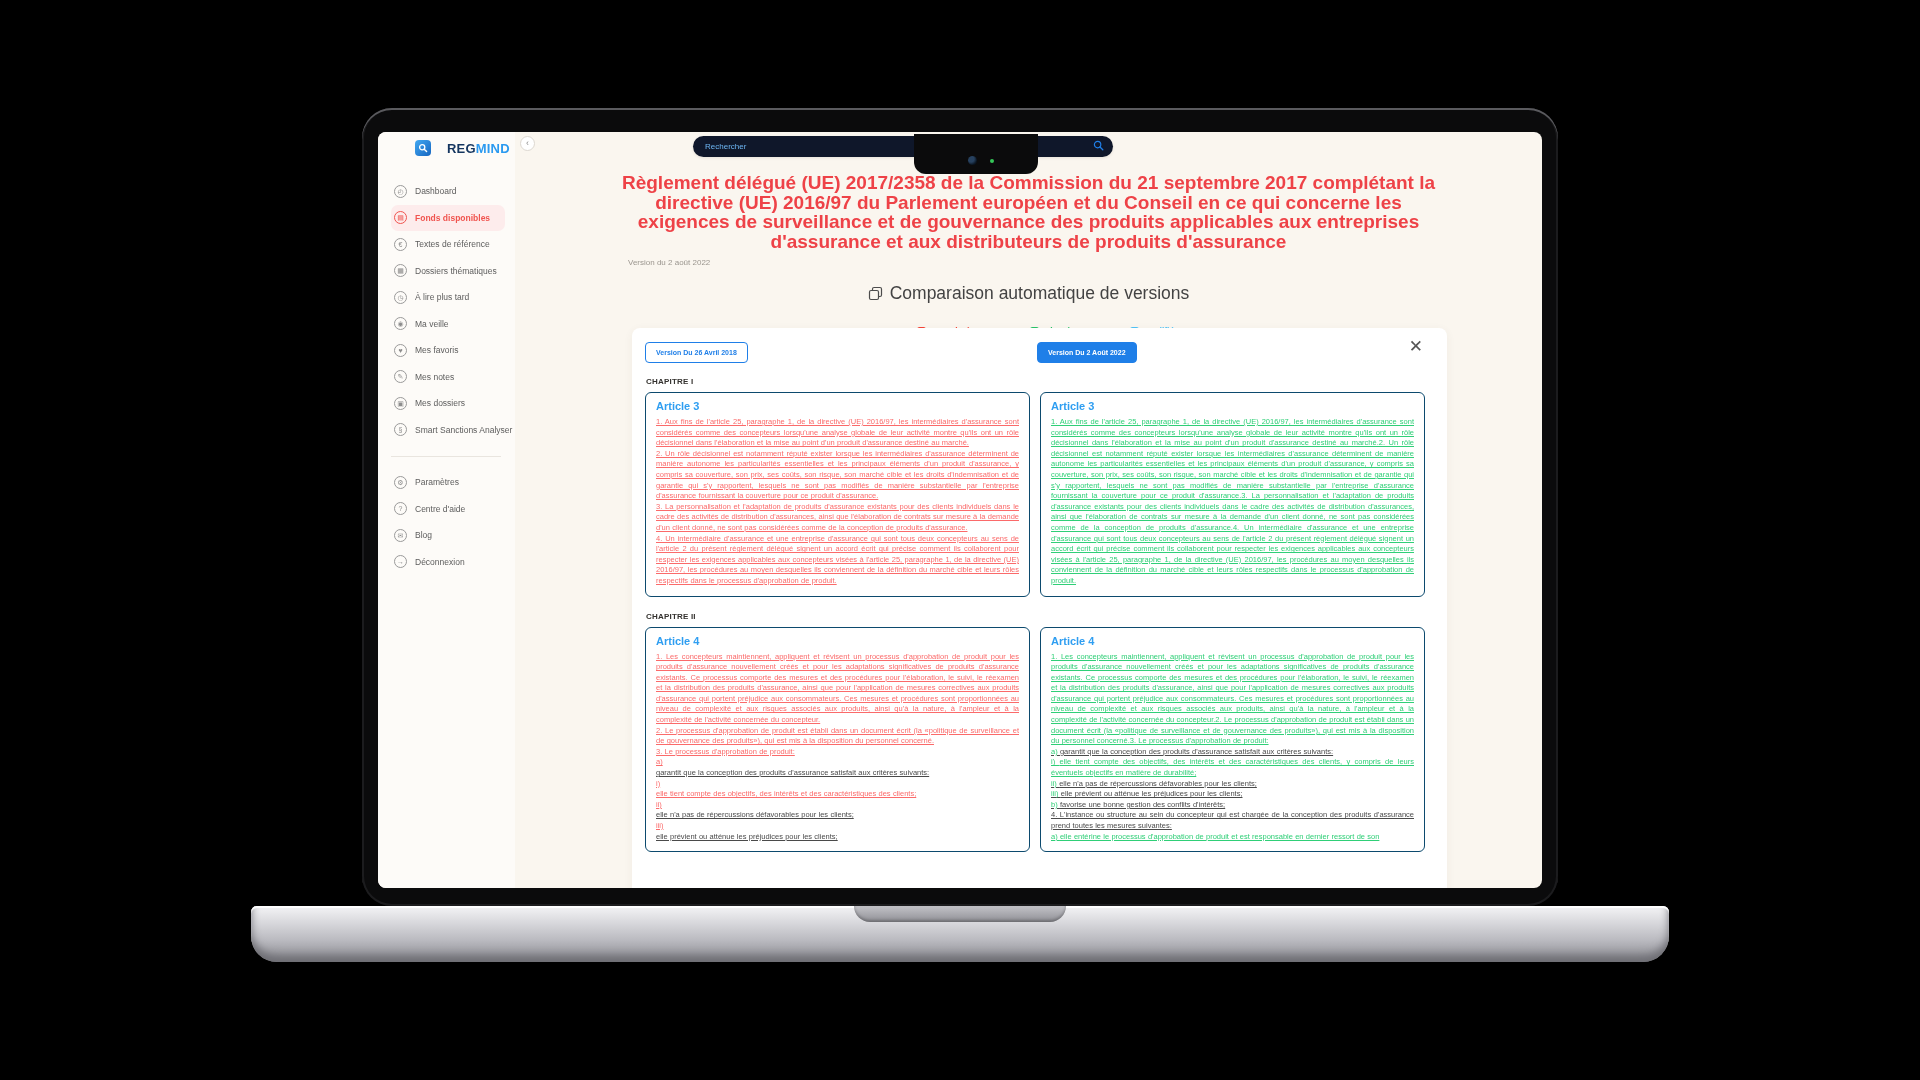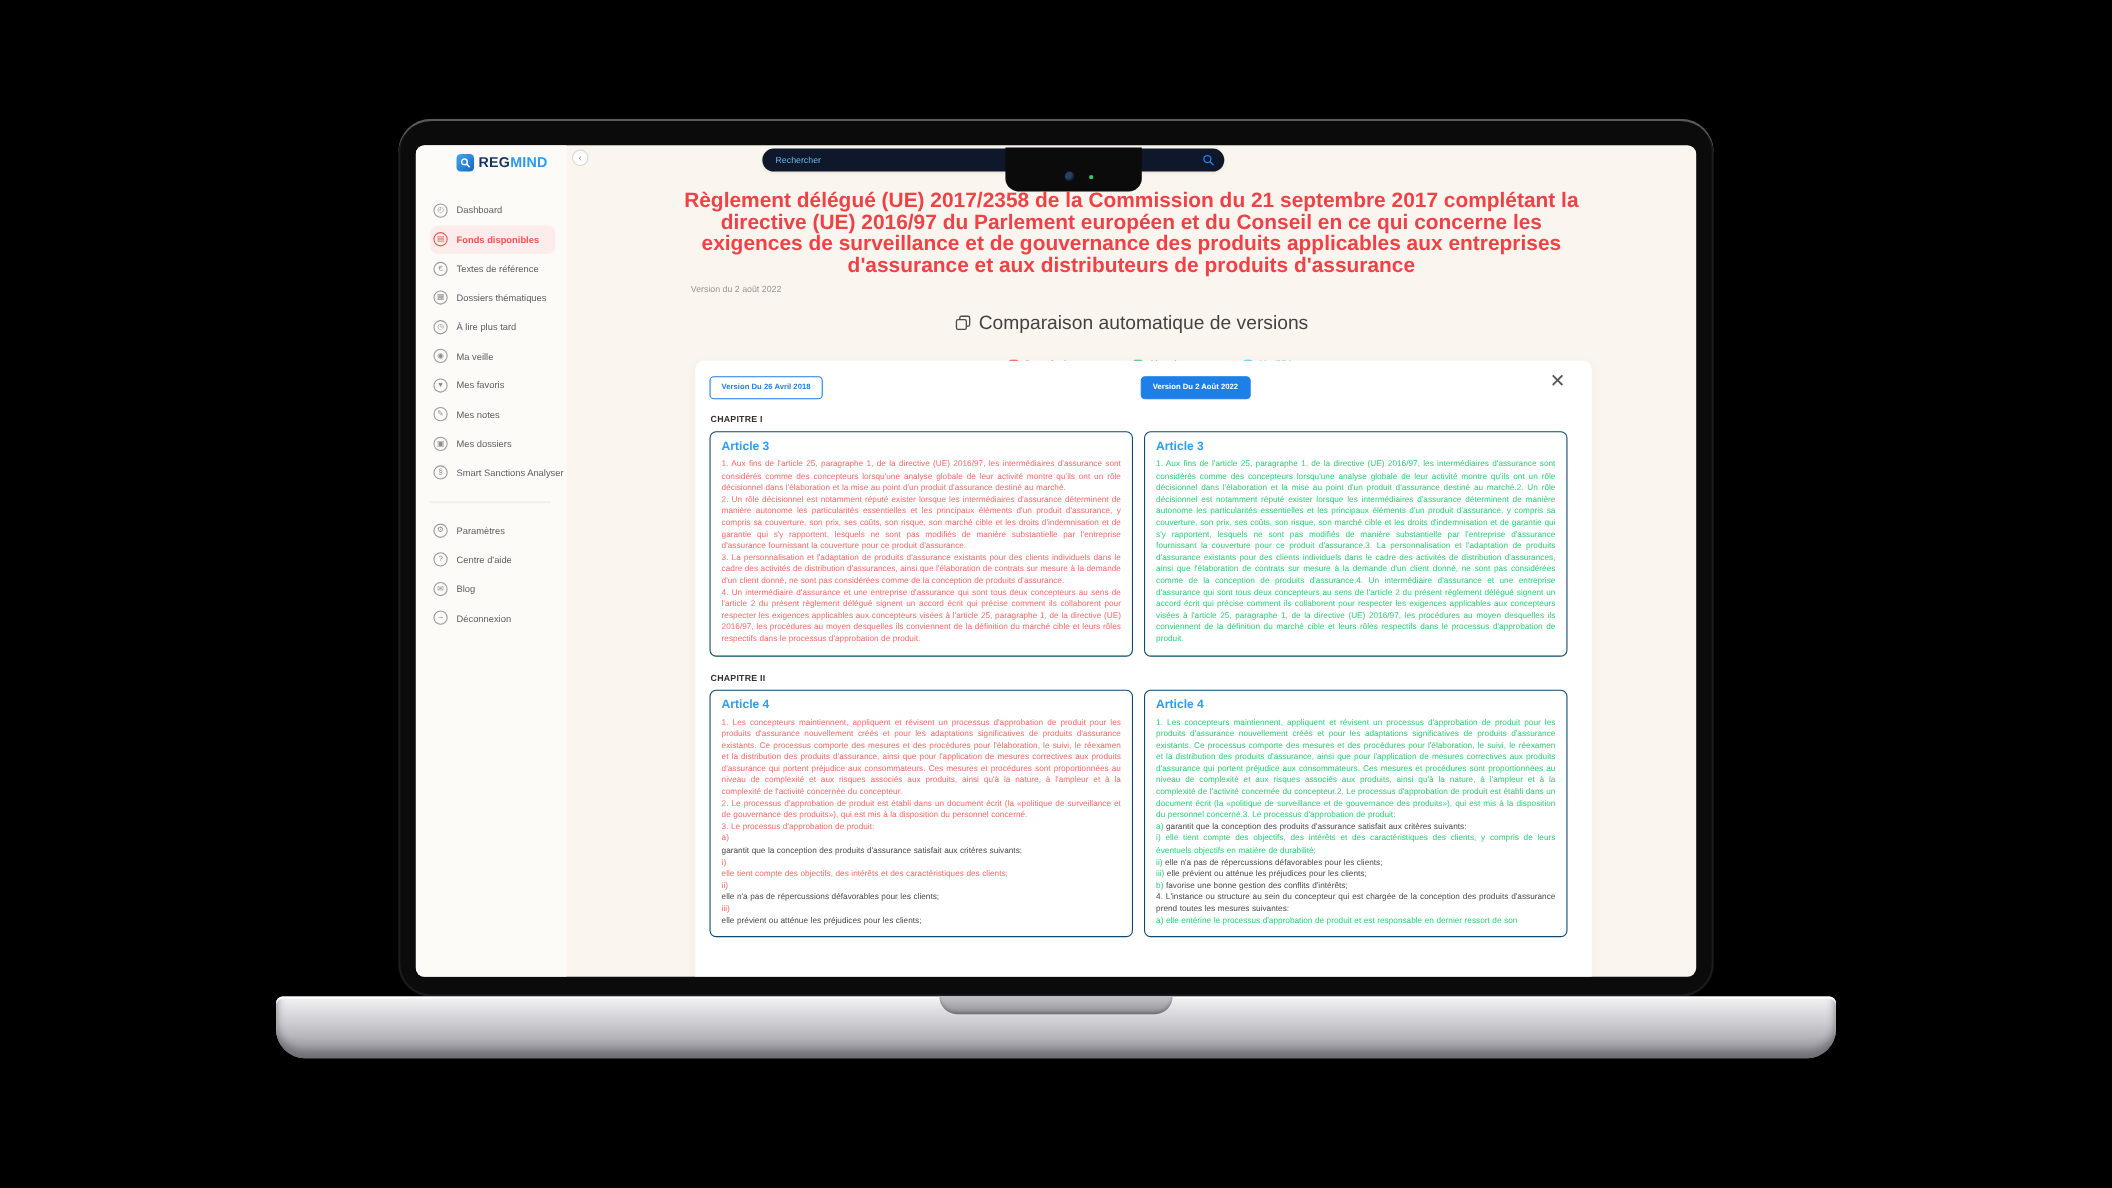--- a/index.html
+++ b/index.html
@@ -19,21 +19,21 @@
   .cam-led{position:absolute;left:76px;top:25px;width:4px;height:4px;border-radius:50%;background:#35c759;}
   .base{position:absolute;left:251px;top:906px;width:1418px;height:56px;
     background:linear-gradient(#f4f4f6 0%, #d8d8dc 30%, #b9b9bf 62%, #87878d 100%);
     border-radius:6px 6px 26px 26px;box-shadow:inset 0 2px 1px #ffffff, inset 0 -6px 8px #6e6e74;}
   .base-notch{position:absolute;left:50%;transform:translateX(-50%);top:0;width:212px;height:16px;
     background:linear-gradient(#c3c3c8,#8f8f95);border-radius:0 0 16px 16px;
     box-shadow:inset 0 -2px 3px rgba(0,0,0,.25);}
 
   
   .sidebar{width:137px;min-width:137px;height:100%;background:#fdfbf8;padding:8px 0 0 13px;position:relative;}
-  .logo{display:flex;align-items:flex-start;gap:4px;margin-bottom:22px;padding-left:24px;}
+  .logo{display:flex;align-items:center;gap:16px;margin-bottom:22px;padding-left:24px;}
   .logo-badge{width:16px;height:16px;border-radius:4px;background:linear-gradient(135deg,#43a9f2,#1565c0);
     display:flex;align-items:center;justify-content:center;}
   .logo-text{font-size:13px;font-weight:800;letter-spacing:.2px;}
   .logo-text .p1{color:#14355f;} .logo-text .p2{color:#2b9af0;}
   .nav-item{display:flex;align-items:center;gap:8px;height:26.5px;cursor:pointer;
     padding-left:3px;margin-right:10px;border-radius:7px;}
   .nav-ico{width:13px;height:13px;min-width:13px;border:1px solid #9a9a9a;border-radius:50%;
     color:#8d8d8d;display:flex;align-items:center;justify-content:center;font-size:7px;line-height:1;}
   .nav-label{font-size:8.5px;color:#5d5d5d;white-space:nowrap;}
   .nav-item.active{background:#fdecec;}
@@ -71,21 +71,21 @@
   .version-row{position:relative;height:21px;margin-bottom:14px;}
   .version-btn{position:absolute;top:0;height:21px;padding:0 10px;border-radius:4px;
     font-size:7px;font-weight:700;line-height:19px;cursor:pointer;white-space:nowrap;}
   .version-btn.outline{left:0;background:#fff;border:1px solid #1f7fe8;color:#1f7fe8;}
   .version-btn.solid{left:392px;background:#1f7fe8;border:1px solid #1f7fe8;color:#fff;}
 
   .chapter-label{font-size:8px;font-weight:700;color:#33312e;letter-spacing:.2px;margin:0 0 6px 1px;}
   .chapter-row{display:flex;gap:10px;align-items:stretch;margin-bottom:15px;}
   .article-box{width:385px;border:1px solid #0c4a6e;border-radius:6px;padding:7px 10px 9px;background:#fff;}
   .article-title{font-size:11px;font-weight:700;color:#2f9ef1;margin-bottom:5px;}
-  .seg{font-size:7.5px;line-height:10.6px;text-align:justify;word-spacing:.2px;}
+  .seg{font-size:7.5px;line-height:10.6px;text-align:justify;word-spacing:.2px;text-decoration:underline;}
   .tone-removed{color:#fb6a6a;}
   .tone-added{color:#2fcf77;}
   .tone-neutral{color:#4a4a4a;}
   .mk-added{color:#2fcf77;}
 </style>
 </head>
 <body>
 
 <div class="laptop-lid">
   <div class="screen">

